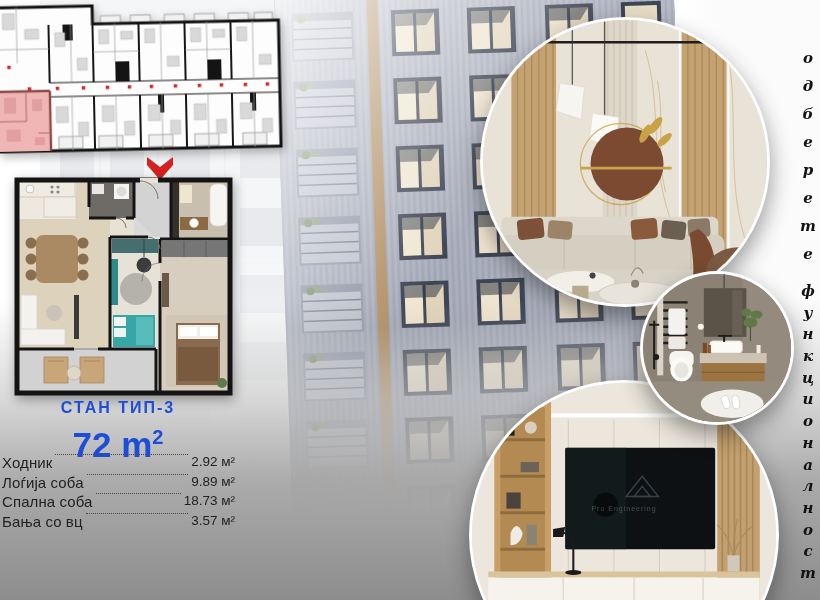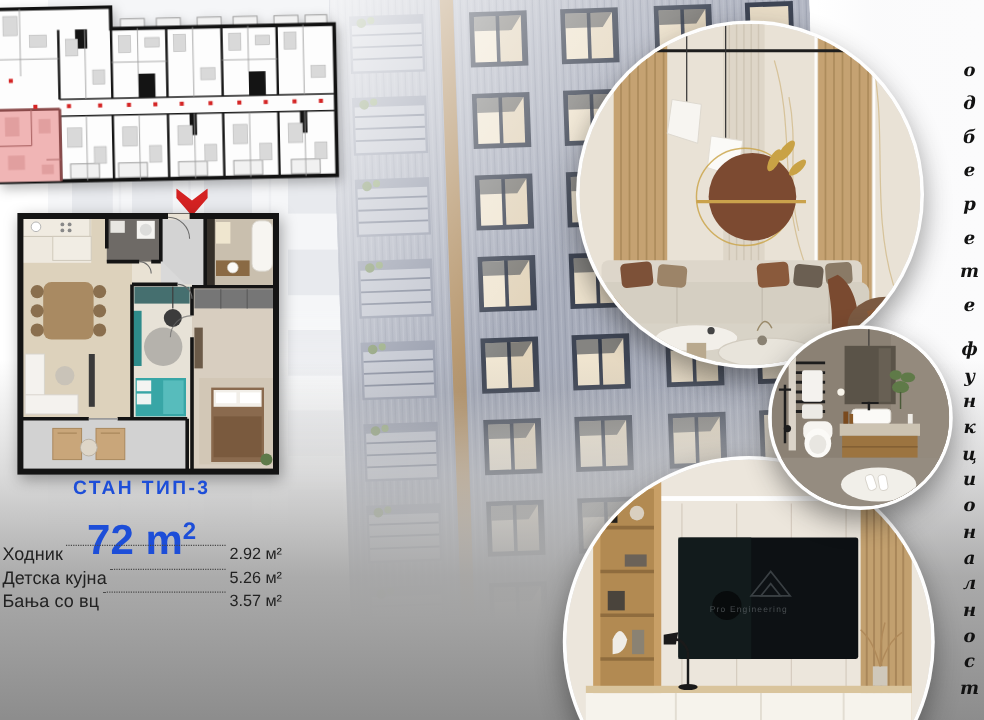--- a/index.html
+++ b/index.html
@@ -34,21 +34,21 @@
   .level-plan{left:-4px;top:4px;width:286px;height:150px;z-index:6;
     transform:rotate(-1.2deg);transform-origin:0 0;
     filter:drop-shadow(2px 4px 5px rgba(0,0,0,.28));
   }
   .down-arrow{left:146px;top:157px;width:28px;height:24px;z-index:6;}
   .apt-plan{left:14px;top:177px;width:219px;height:219px;z-index:6;
     filter:drop-shadow(2px 4px 6px rgba(0,0,0,.35));
   }
   .unit-title{left:0;top:399px;width:236px;z-index:6;text-align:center;color:#1d4ed8;}
   .unit-type{font-size:16px;font-weight:bold;letter-spacing:2px;}
-  .unit-area{font-size:35px;font-weight:bold;line-height:48px;margin-top:2px;}
+  .unit-area{font-size:35px;font-weight:bold;line-height:37px;margin-top:2px;}
   .unit-area sup{font-size:20px;}
 
   .room-list{left:2px;top:454px;width:233px;z-index:6;color:#222;}
   .room-row{display:flex;align-items:flex-start;height:19.6px;font-size:15px;}
   .room-name{white-space:nowrap;letter-spacing:.1px;}
   .room-dots{flex:1;border-bottom:1.6px dotted #4a4a4a;margin:0 3px 3.5px 3px;min-width:8px;}
   .room-area{white-space:nowrap;font-size:13.5px;padding-bottom:.5px;}
 
   
   .circle{border-radius:50%;overflow:hidden;border:3px solid rgba(255,255,255,.95);
@@ -430,23 +430,28 @@
     <div class="unit-area"><span>72 m</span><sup>2</sup></div>
   </div>
 
   <div class="layer room-list">
     <div class="room-row">
       <span class="room-name">Ходник</span>
       <span class="room-dots"></span>
       <span class="room-area">2.92 м²</span>
     </div>
     <div class="room-row">
-      <span class="room-name">Детска кујна</span>
+      <span class="room-name">Лоѓија соба</span>
       <span class="room-dots"></span>
-      <span class="room-area">5.26 м²</span>
+      <span class="room-area">9.89 м²</span>
+    </div>
+    <div class="room-row">
+      <span class="room-name">Спална соба</span>
+      <span class="room-dots"></span>
+      <span class="room-area">18.73 м²</span>
     </div>
     <div class="room-row">
       <span class="room-name">Бања со вц</span>
       <span class="room-dots"></span>
       <span class="room-area">3.57 м²</span>
     </div>
   </div>
 
   <div class="layer circle circle-living">
     <svg viewBox="0 0 280 280">

